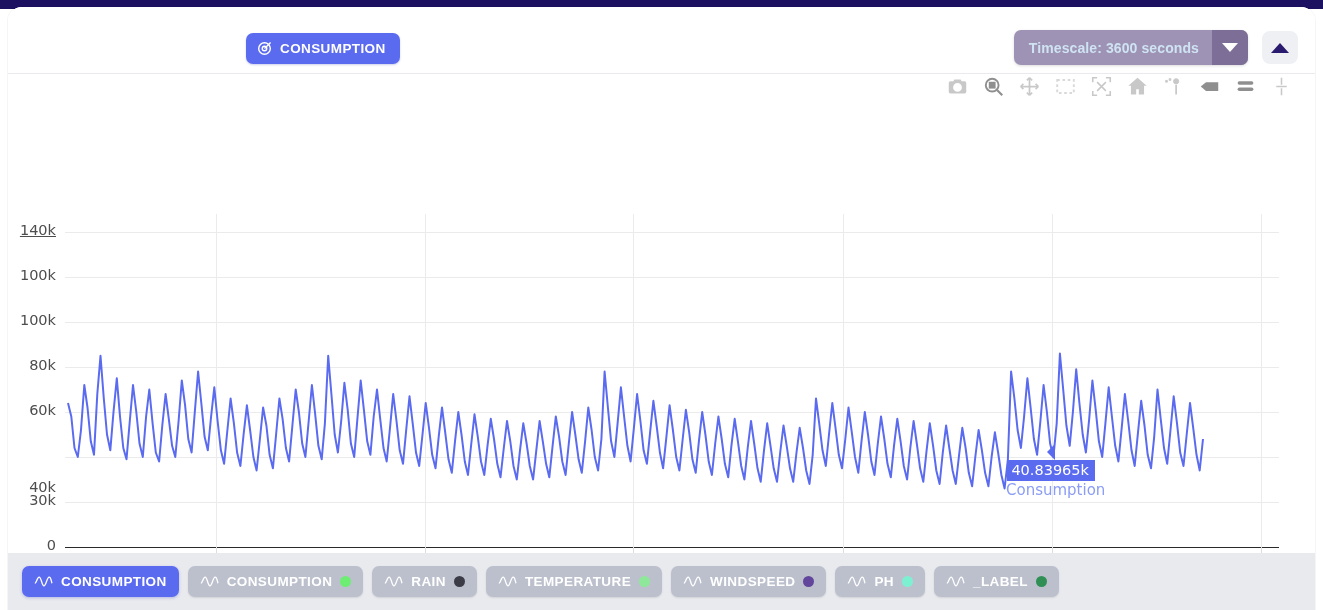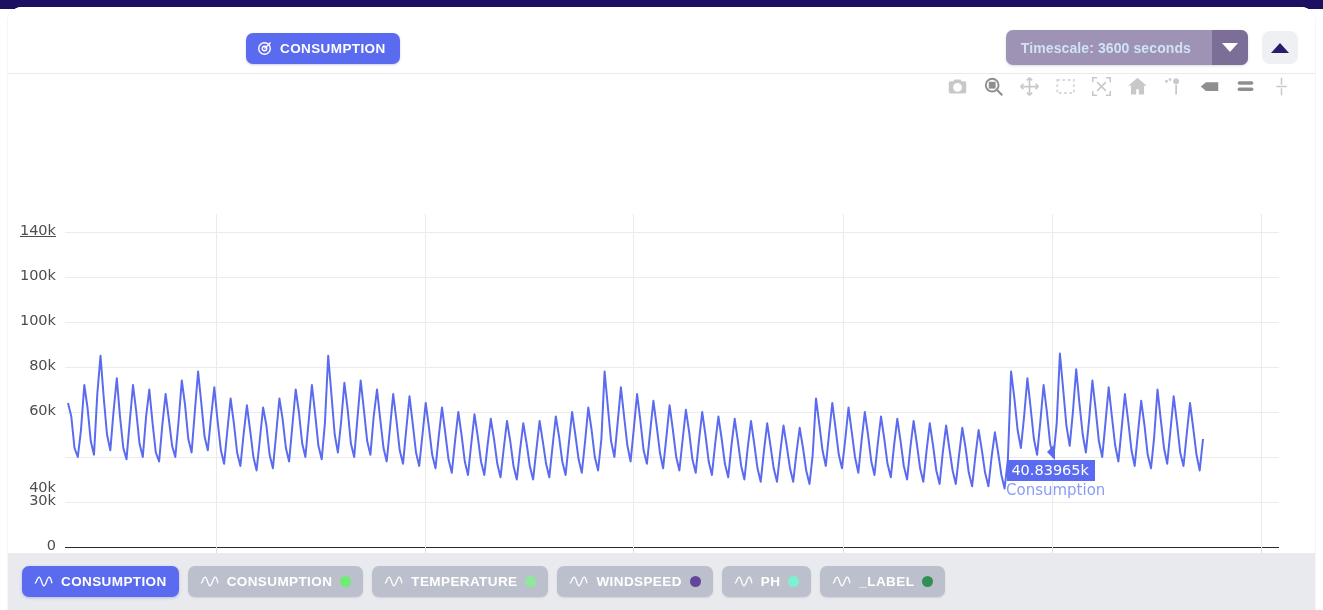--- a/index.html
+++ b/index.html
@@ -55,21 +55,20 @@
   }
 
   .timescale {
     position: absolute; right: 67px; top: 23px;
     display: flex; align-items: stretch;
     height: 35px;
     border-radius: 7px; overflow: hidden;
     background: #9e93b5;
     cursor: pointer;
     box-shadow: 0 1px 3px rgba(0,0,0,.14);
-    gap: 8px;
   }
   .timescale-label {
     display: flex; align-items: center;
     padding: 0 13px 0 15px;
     font-size: 14px; font-weight: 700; color: #cfe3f2;
     letter-spacing: .1px; white-space: nowrap;
   }
   .timescale-caret {
     width: 36px; background: #7d6e98;
     display: flex; align-items: center; justify-content: center;
@@ -340,20 +339,27 @@
           <svg class="leg-wave" viewBox="0 0 22 14">
             <path d="M1 9 C3 9, 3.5 2, 6 2 S9 12, 11.5 12 S15 2, 17.5 2 S20 8, 21 9" fill="none" stroke="#ffffff" stroke-width="1.5"></path>
           </svg>
           <span class="leg-name">CONSUMPTION</span>
           <span class="leg-dot" style="background: rgb(109, 237, 114);"></span>
         </div>
         <div class="leg">
           <svg class="leg-wave" viewBox="0 0 22 14">
             <path d="M1 9 C3 9, 3.5 2, 6 2 S9 12, 11.5 12 S15 2, 17.5 2 S20 8, 21 9" fill="none" stroke="#ffffff" stroke-width="1.5"></path>
           </svg>
+          <span class="leg-name">RAIN</span>
+          <span class="leg-dot" style="background: rgb(60, 60, 70);"></span>
+        </div>
+        <div class="leg">
+          <svg class="leg-wave" viewBox="0 0 22 14">
+            <path d="M1 9 C3 9, 3.5 2, 6 2 S9 12, 11.5 12 S15 2, 17.5 2 S20 8, 21 9" fill="none" stroke="#ffffff" stroke-width="1.5"></path>
+          </svg>
           <span class="leg-name">TEMPERATURE</span>
           <span class="leg-dot" style="background: rgb(142, 232, 154);"></span>
         </div>
         <div class="leg">
           <svg class="leg-wave" viewBox="0 0 22 14">
             <path d="M1 9 C3 9, 3.5 2, 6 2 S9 12, 11.5 12 S15 2, 17.5 2 S20 8, 21 9" fill="none" stroke="#ffffff" stroke-width="1.5"></path>
           </svg>
           <span class="leg-name">WINDSPEED</span>
           <span class="leg-dot" style="background: rgb(97, 70, 156);"></span>
         </div>

